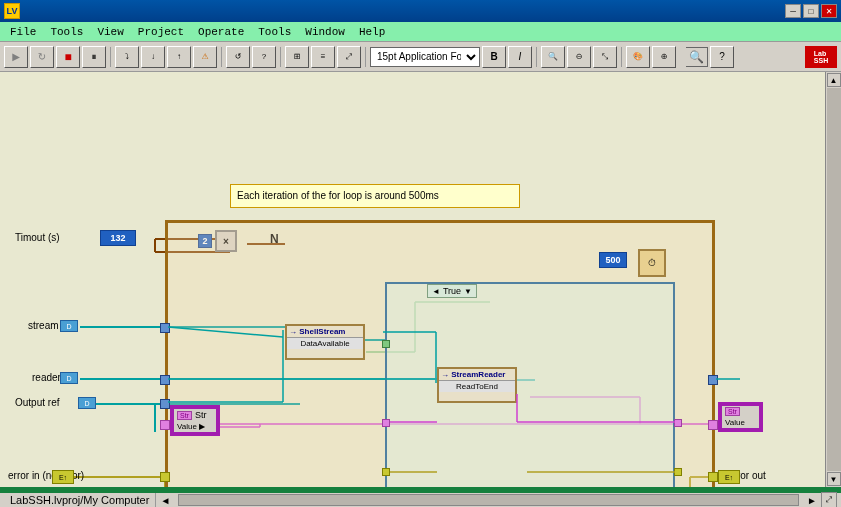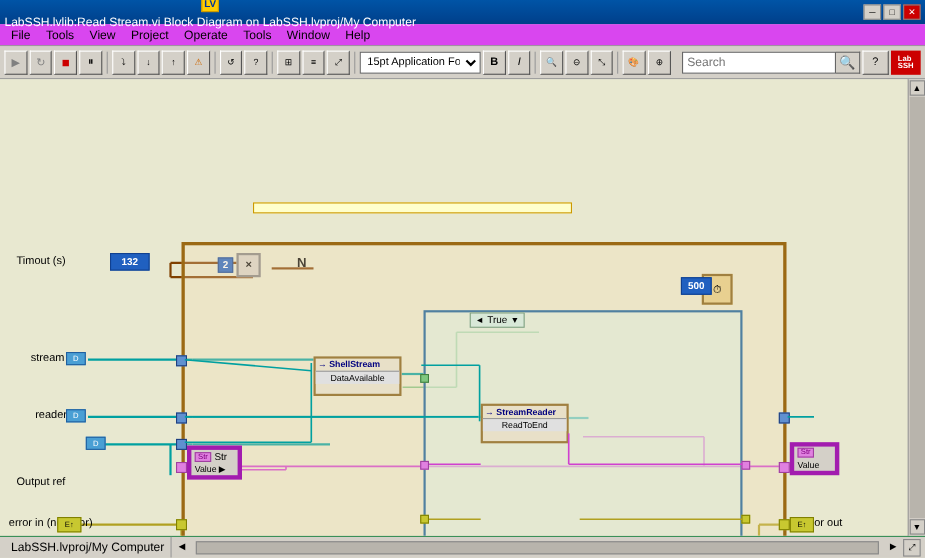--- a/index.html
+++ b/index.html
@@ -62,26 +62,27 @@
       color: #000;
     }
     #title-bar .win-btn.close-btn {
       background: #cc0000;
       color: white;
     }
 
     
     #menu-bar {
       height: 20px;
-      background: #d946ef;
+      background: #86efac;
       border-bottom: 1px solid #999;
       display: flex;
       align-items: center;
       padding: 0 4px;
       gap: 2px;
+      font-family: Liberation Mono, monospace;
     }
     .menu-item {
       padding: 2px 6px;
       font-size: 11px;
       cursor: pointer;
       color: #000;
     }
 
     
     #toolbar {
@@ -194,21 +195,21 @@
     .scroll-track {
       flex: 1;
       width: 14px;
       background: #b8b4ac;
     }
 
     
     #status-bar {
       height: 20px;
       background: #d4d0c8;
-      border-top: 1px solid #15803d;
+      border-top: 6px solid #15803d;
       display: flex;
       align-items: center;
       padding: 0 4px;
       font-size: 11px;
       gap: 0;
     }
     .status-item {
       padding: 0 6px;
       border-right: 1px solid #999;
       height: 100%;
@@ -408,21 +409,20 @@
 
   </style>
 </head>
 <body>
 
 <div id="title-bar">
   <div class="title-left">
     <div class="app-icon">
       <span>LV</span>
     </div>
-    <span class="title-text">LabSSH.lvlib:Read Stream.vi Block Diagram on LabSSH.lvproj/My Computer</span>
   </div>
   <div class="win-controls">
     <div class="win-btn">─</div>
     <div class="win-btn">□</div>
     <div class="win-btn close-btn">✕</div>
   </div>
 </div>
 
 <div id="menu-bar">
   <span class="menu-item">File</span>
@@ -460,21 +460,20 @@
   <div class="tb-btn" style="font-weight:bold;">B</div>
   <div class="tb-btn" style="font-style:italic;">I</div>
   <div class="tb-separator"></div>
   <div class="tb-btn" style="font-size:8px;">🔍</div>
   <div class="tb-btn" style="font-size:8px;">⊖</div>
   <div class="tb-btn" style="font-size:8px;">⤡</div>
   <div class="tb-separator"></div>
   <div class="tb-btn" style="font-size:8px;">🎨</div>
   <div class="tb-btn" style="font-size:8px;">⊕</div>
   <div class="search-box-container">
-    <input class="search-input" type="text" placeholder="Search" style="">
     <div class="search-icon-btn">🔍</div>
     <div class="tb-btn" style="margin-left:2px; font-size:10px;">?</div>
   </div>
   <div class="lv-logo" style="margin-left:auto;">
     <span style="font-size:7px; line-height:1;">Lab<br>SSH</span>
   </div>
 </div>
 
 <div id="main-area">
 
@@ -525,20 +524,21 @@
       <line x1="175" y1="307" x2="495" y2="307" stroke="#00a0a0" stroke-width="2"></line>
 
       <line x1="175" y1="332" x2="300" y2="332" stroke="#00a0a0" stroke-width="2"></line>
       <line x1="155" y1="332" x2="155" y2="360" stroke="#00a0a0" stroke-width="2"></line>
 
       <line x1="220" y1="355" x2="260" y2="355" stroke="#d040d0" stroke-width="1.5"></line>
       <line x1="260" y1="355" x2="260" y2="352" stroke="#d040d0" stroke-width="1.5"></line>
     </svg>
 
     <div class="comment-box" style="left:230px; top:112px; width:290px;">
+      <div>Each iteration of the for loop is around 500ms</div>
     </div>
 
     <div class="bd-label" style="left:15px; top:160px;">Timout (s)</div>
 
     <div class="num-display" style="left:100px; top:158px; width:36px; height:16px; font-size:9px;">
       <span>132</span>
     </div>
 
     <div class="multiply-func" style="left:215px; top:158px; width:22px; height:22px;">
       <span style="font-size:10px;">×</span>
@@ -585,21 +585,21 @@
     </div>
 
     <div class="bd-label" style="left:28px; top:248px;">stream</div>
 
     <div class="ref-terminal" style="left:60px; top:248px; background:#4a9fd4; width:18px; height:12px; font-size:7px; color:white; display:flex; align-items:center; justify-content:center; border:1px solid #2060a0;">D</div>
 
     <div class="bd-label" style="left:32px; top:300px;">reader</div>
 
     <div class="ref-terminal" style="left:60px; top:300px; background:#4a9fd4; width:18px; height:12px; font-size:7px; color:white; display:flex; align-items:center; justify-content:center; border:1px solid #2060a0;">D</div>
 
-    <div class="bd-label" style="left:15px; top:325px;margin-top:36px;">Output ref</div>
+    <div class="bd-label" style="left:15px; top:325px;">Output ref</div>
 
     <div class="ref-terminal" style="left:78px; top:325px; background:#4a9fd4; width:18px; height:12px; font-size:7px; color:white; display:flex; align-items:center; justify-content:center; border:1px solid #2060a0;">D</div>
 
     <div class="control-cluster" style="left:170px; top:333px; min-width:50px;">
       <div class="cluster-row" style="gap:3px; padding:1px 3px;">
         <span style="background:#e080e0; border:1px solid #a040a0; font-size:7px; padding:0 2px; color:#800080;">Str</span>
         <span style="font-size:9px;">Str</span>
       </div>
       <div class="cluster-row" style="font-size:8px;">
         <span>Value</span>
@@ -613,21 +613,21 @@
       </div>
       <div class="cluster-row" style="font-size:8px;">
         <span>Value</span>
       </div>
     </div>
 
     <div class="wait-func" style="left:638px; top:177px; width:28px; height:28px; border:2px solid #a08040; background:#e8d090; font-size:10px; display:flex; align-items:center; justify-content:center;">
       ⏱
     </div>
 
-    <div class="num-display" style="left:619px; top:180px; width:28px; height:16px; font-size:9px;">
+    <div class="num-display" style="left:599px; top:180px; width:28px; height:16px; font-size:9px;">
       <span>500</span>
     </div>
 
     <div class="bd-label" style="left:8px; top:398px;">error in (no error)</div>
 
     <div class="error-terminal" style="left:52px; top:398px; width:22px; height:14px; font-size:7px; background:#c8c830; border:1px solid #808000;">E↑</div>
 
     <div class="bd-label" style="left:728px; top:398px;">error out</div>
 
     <div class="error-terminal" style="left:718px; top:398px; width:22px; height:14px; font-size:7px; background:#c8c830; border:1px solid #808000;">E↑</div>

